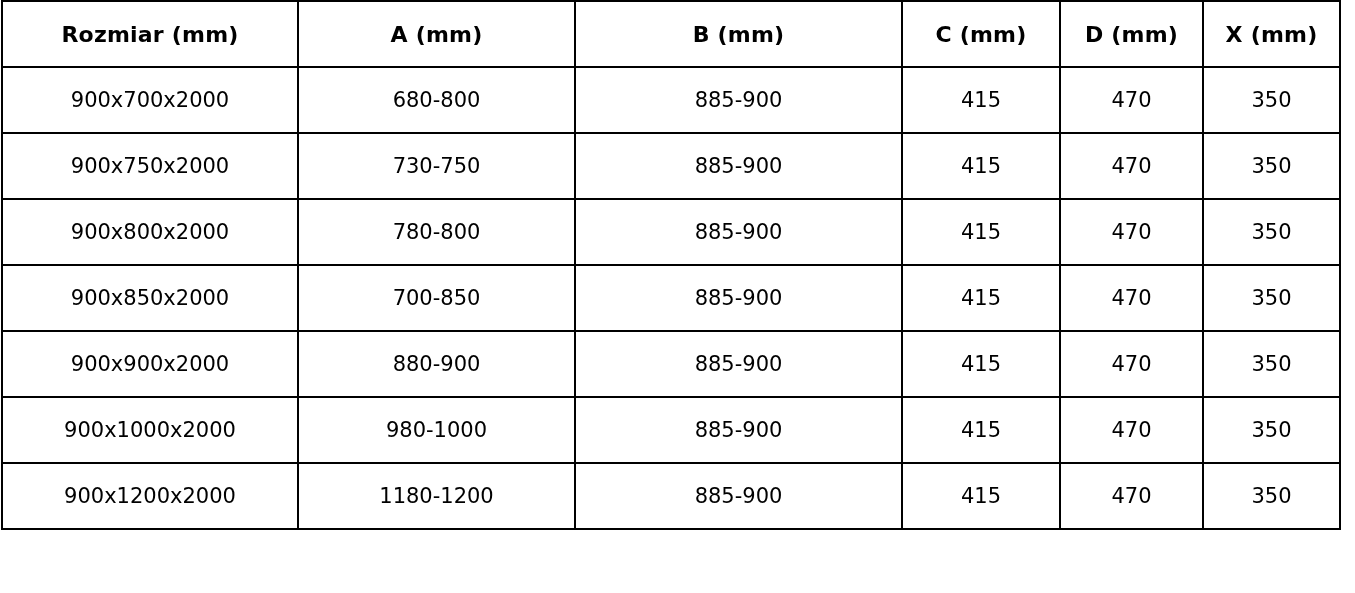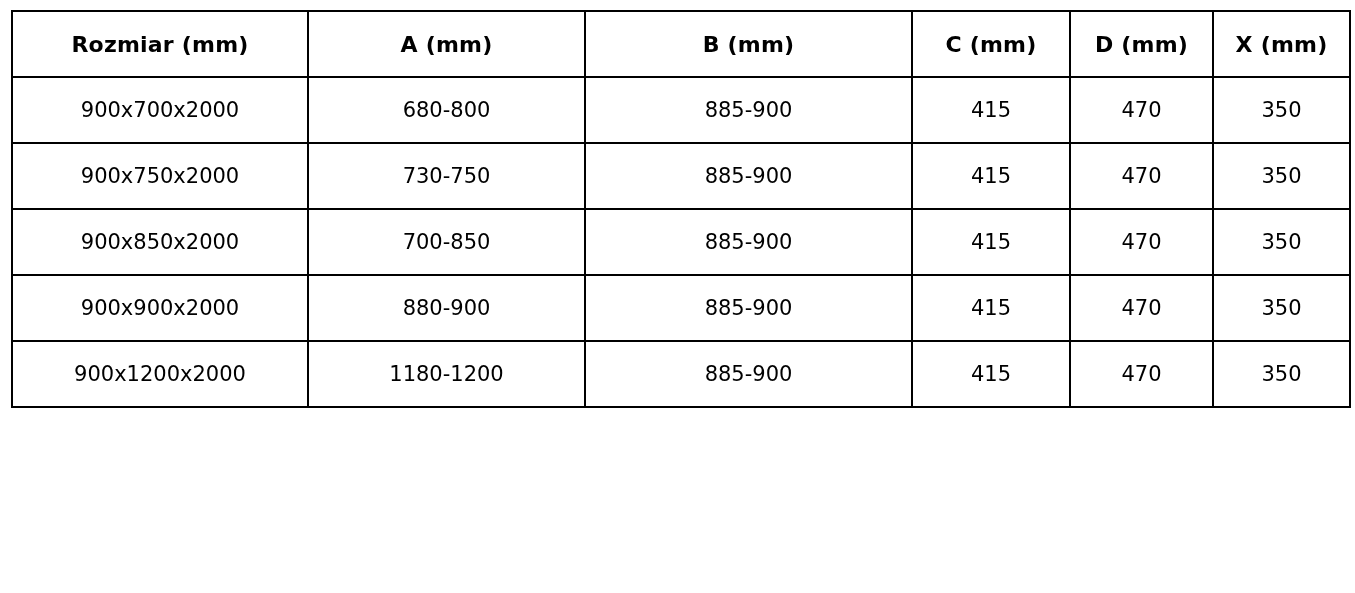--- a/index.html
+++ b/index.html
@@ -11,21 +11,21 @@
     width: 1355px;
     height: 593px;
     font-family: "DejaVu Sans", sans-serif;
     color: #000000;
     overflow: hidden;
   }
   .table-wrap {
     width: 1355px;
     height: 504px;
     box-sizing: border-box;
-    padding: 10px;
+    padding: 0;
   }
   table.spec-table {
     border-collapse: collapse;
     width: 1338px;
     margin: 0 0 0 1px;
     table-layout: fixed;
   }
   table.spec-table th,
   table.spec-table td {
     border: 2px solid #000000;
@@ -85,30 +85,46 @@
       </tr>
       <tr>
         <td>900x750x2000</td>
         <td>730-750</td>
         <td>885-900</td>
         <td>415</td>
         <td>470</td>
         <td>350</td>
       </tr>
       <tr>
+        <td>900x800x2000</td>
+        <td>780-800</td>
+        <td>885-900</td>
+        <td>415</td>
+        <td>470</td>
+        <td>350</td>
+      </tr>
+      <tr>
         <td>900x850x2000</td>
         <td>700-850</td>
         <td>885-900</td>
         <td>415</td>
         <td>470</td>
         <td>350</td>
       </tr>
       <tr>
         <td>900x900x2000</td>
         <td>880-900</td>
+        <td>885-900</td>
+        <td>415</td>
+        <td>470</td>
+        <td>350</td>
+      </tr>
+      <tr>
+        <td>900x1000x2000</td>
+        <td>980-1000</td>
         <td>885-900</td>
         <td>415</td>
         <td>470</td>
         <td>350</td>
       </tr>
       <tr>
         <td>900x1200x2000</td>
         <td>1180-1200</td>
         <td>885-900</td>
         <td>415</td>

